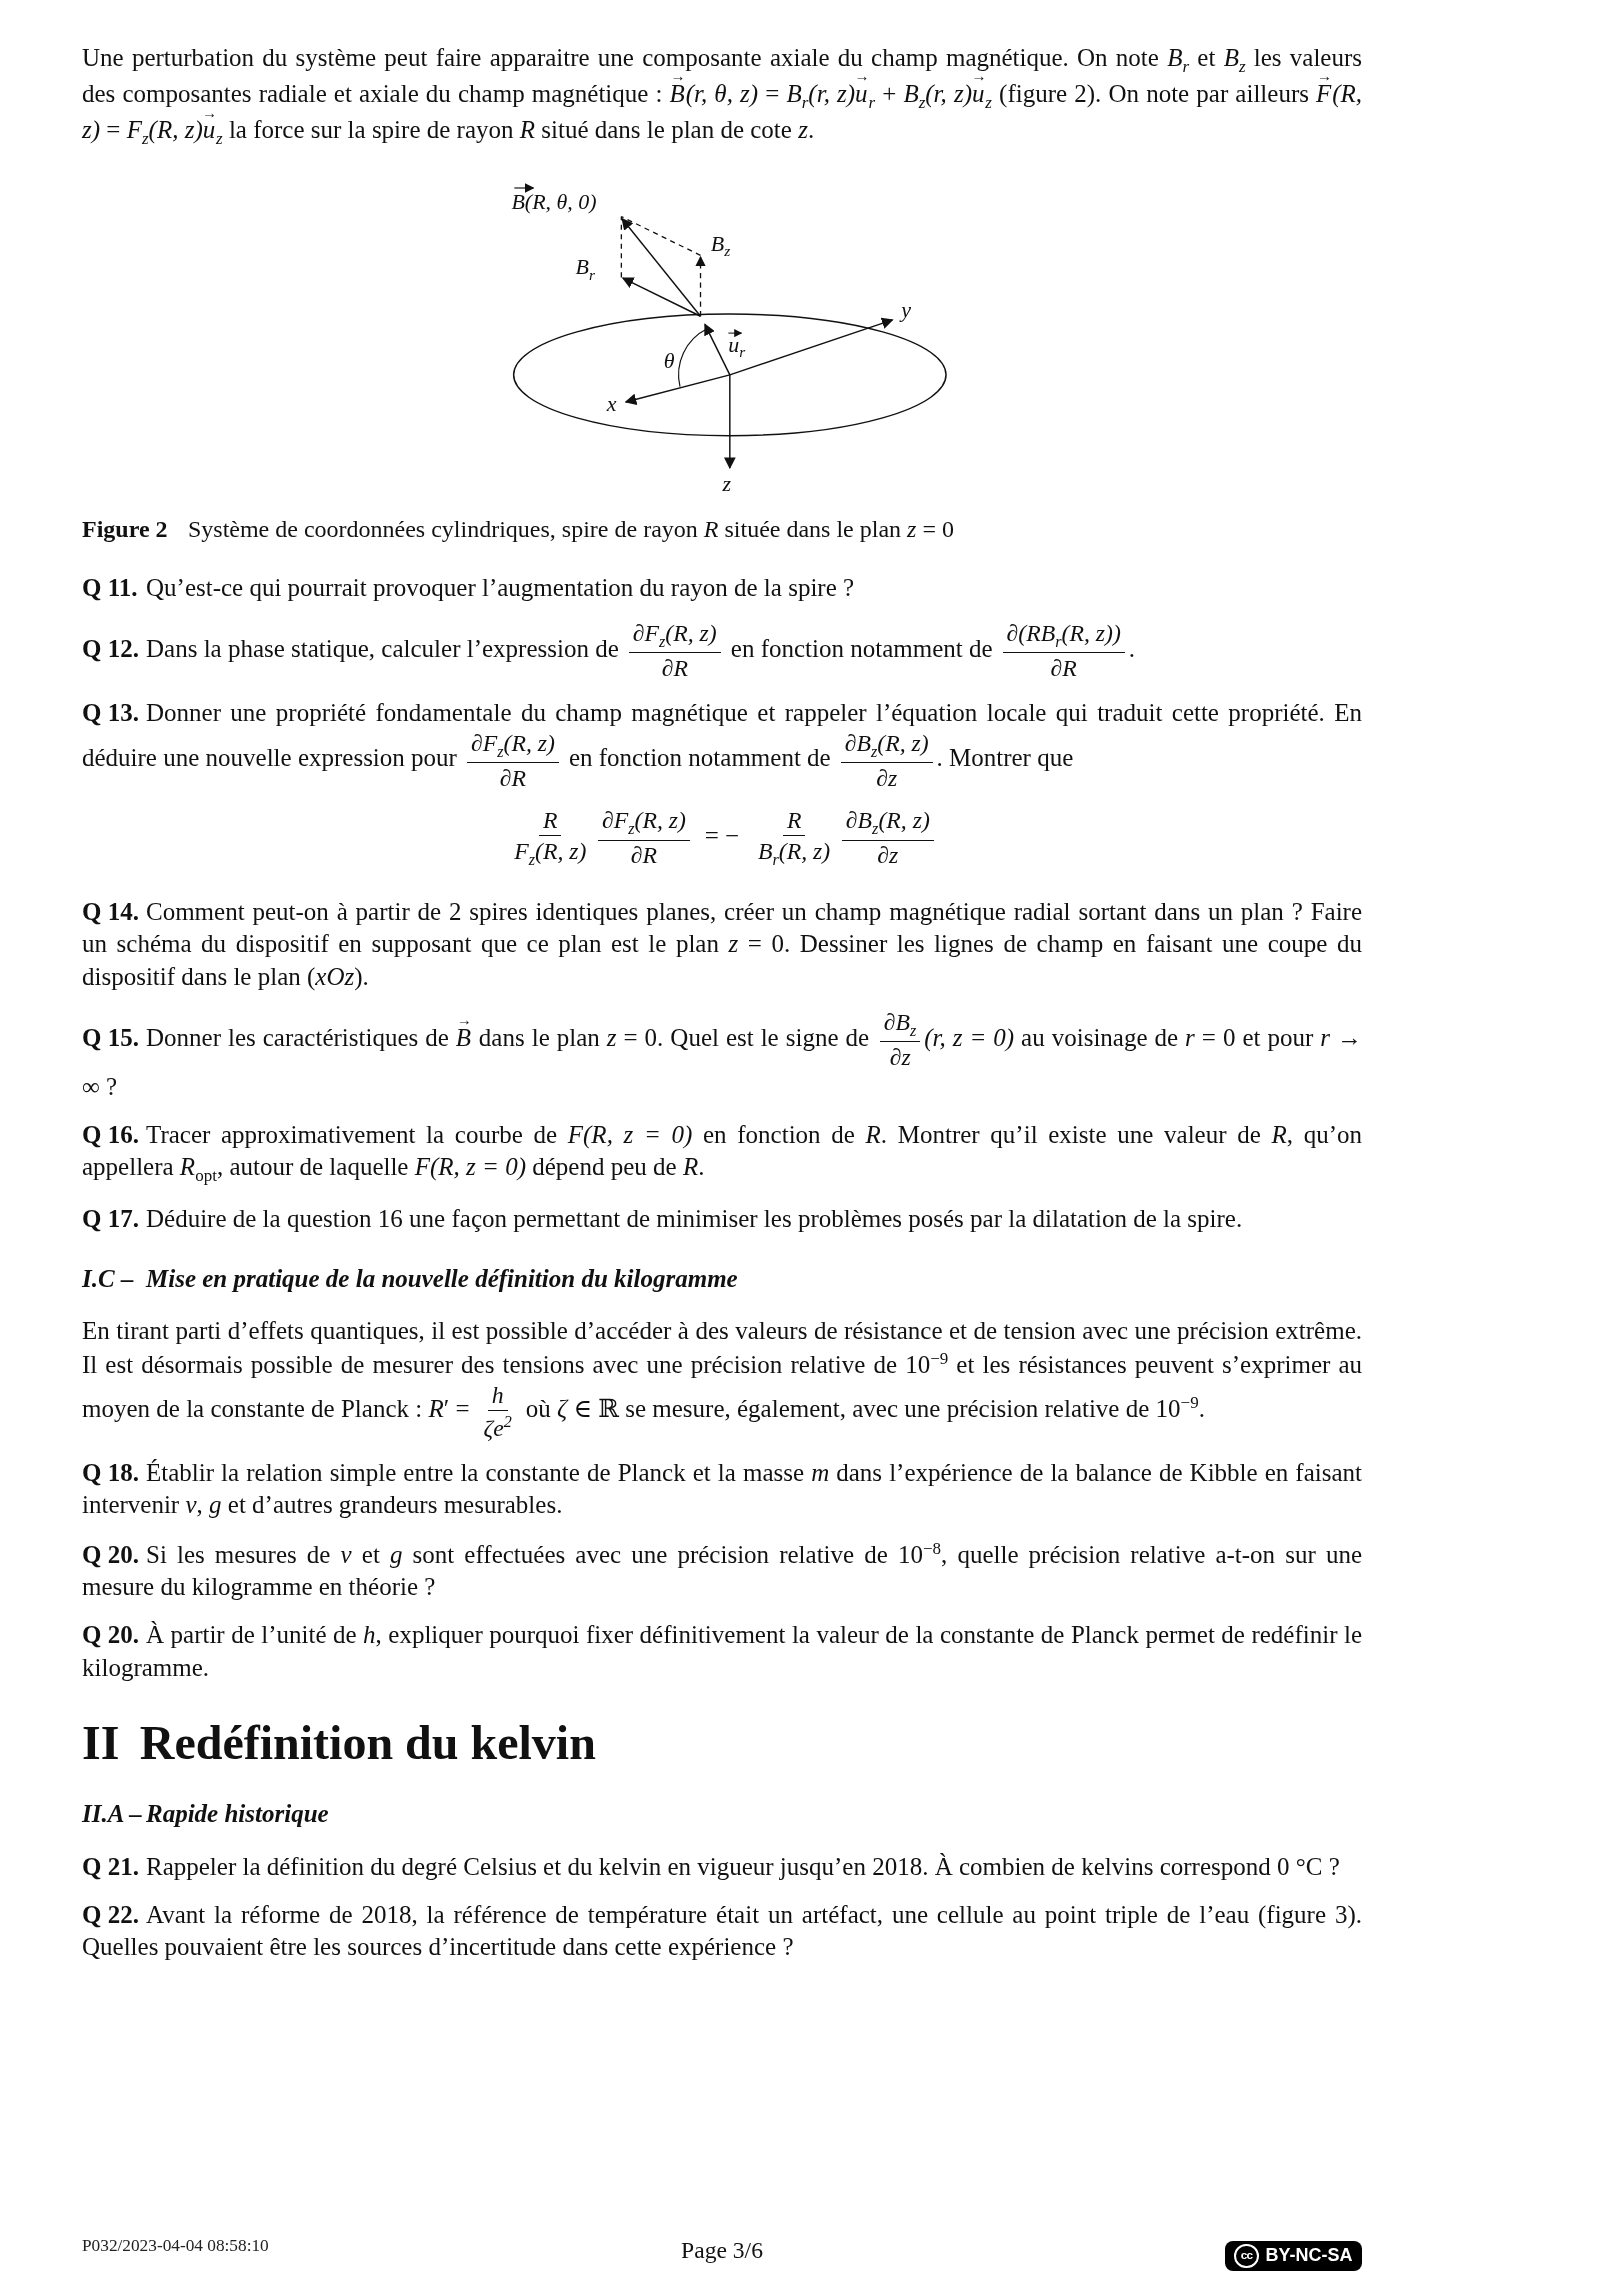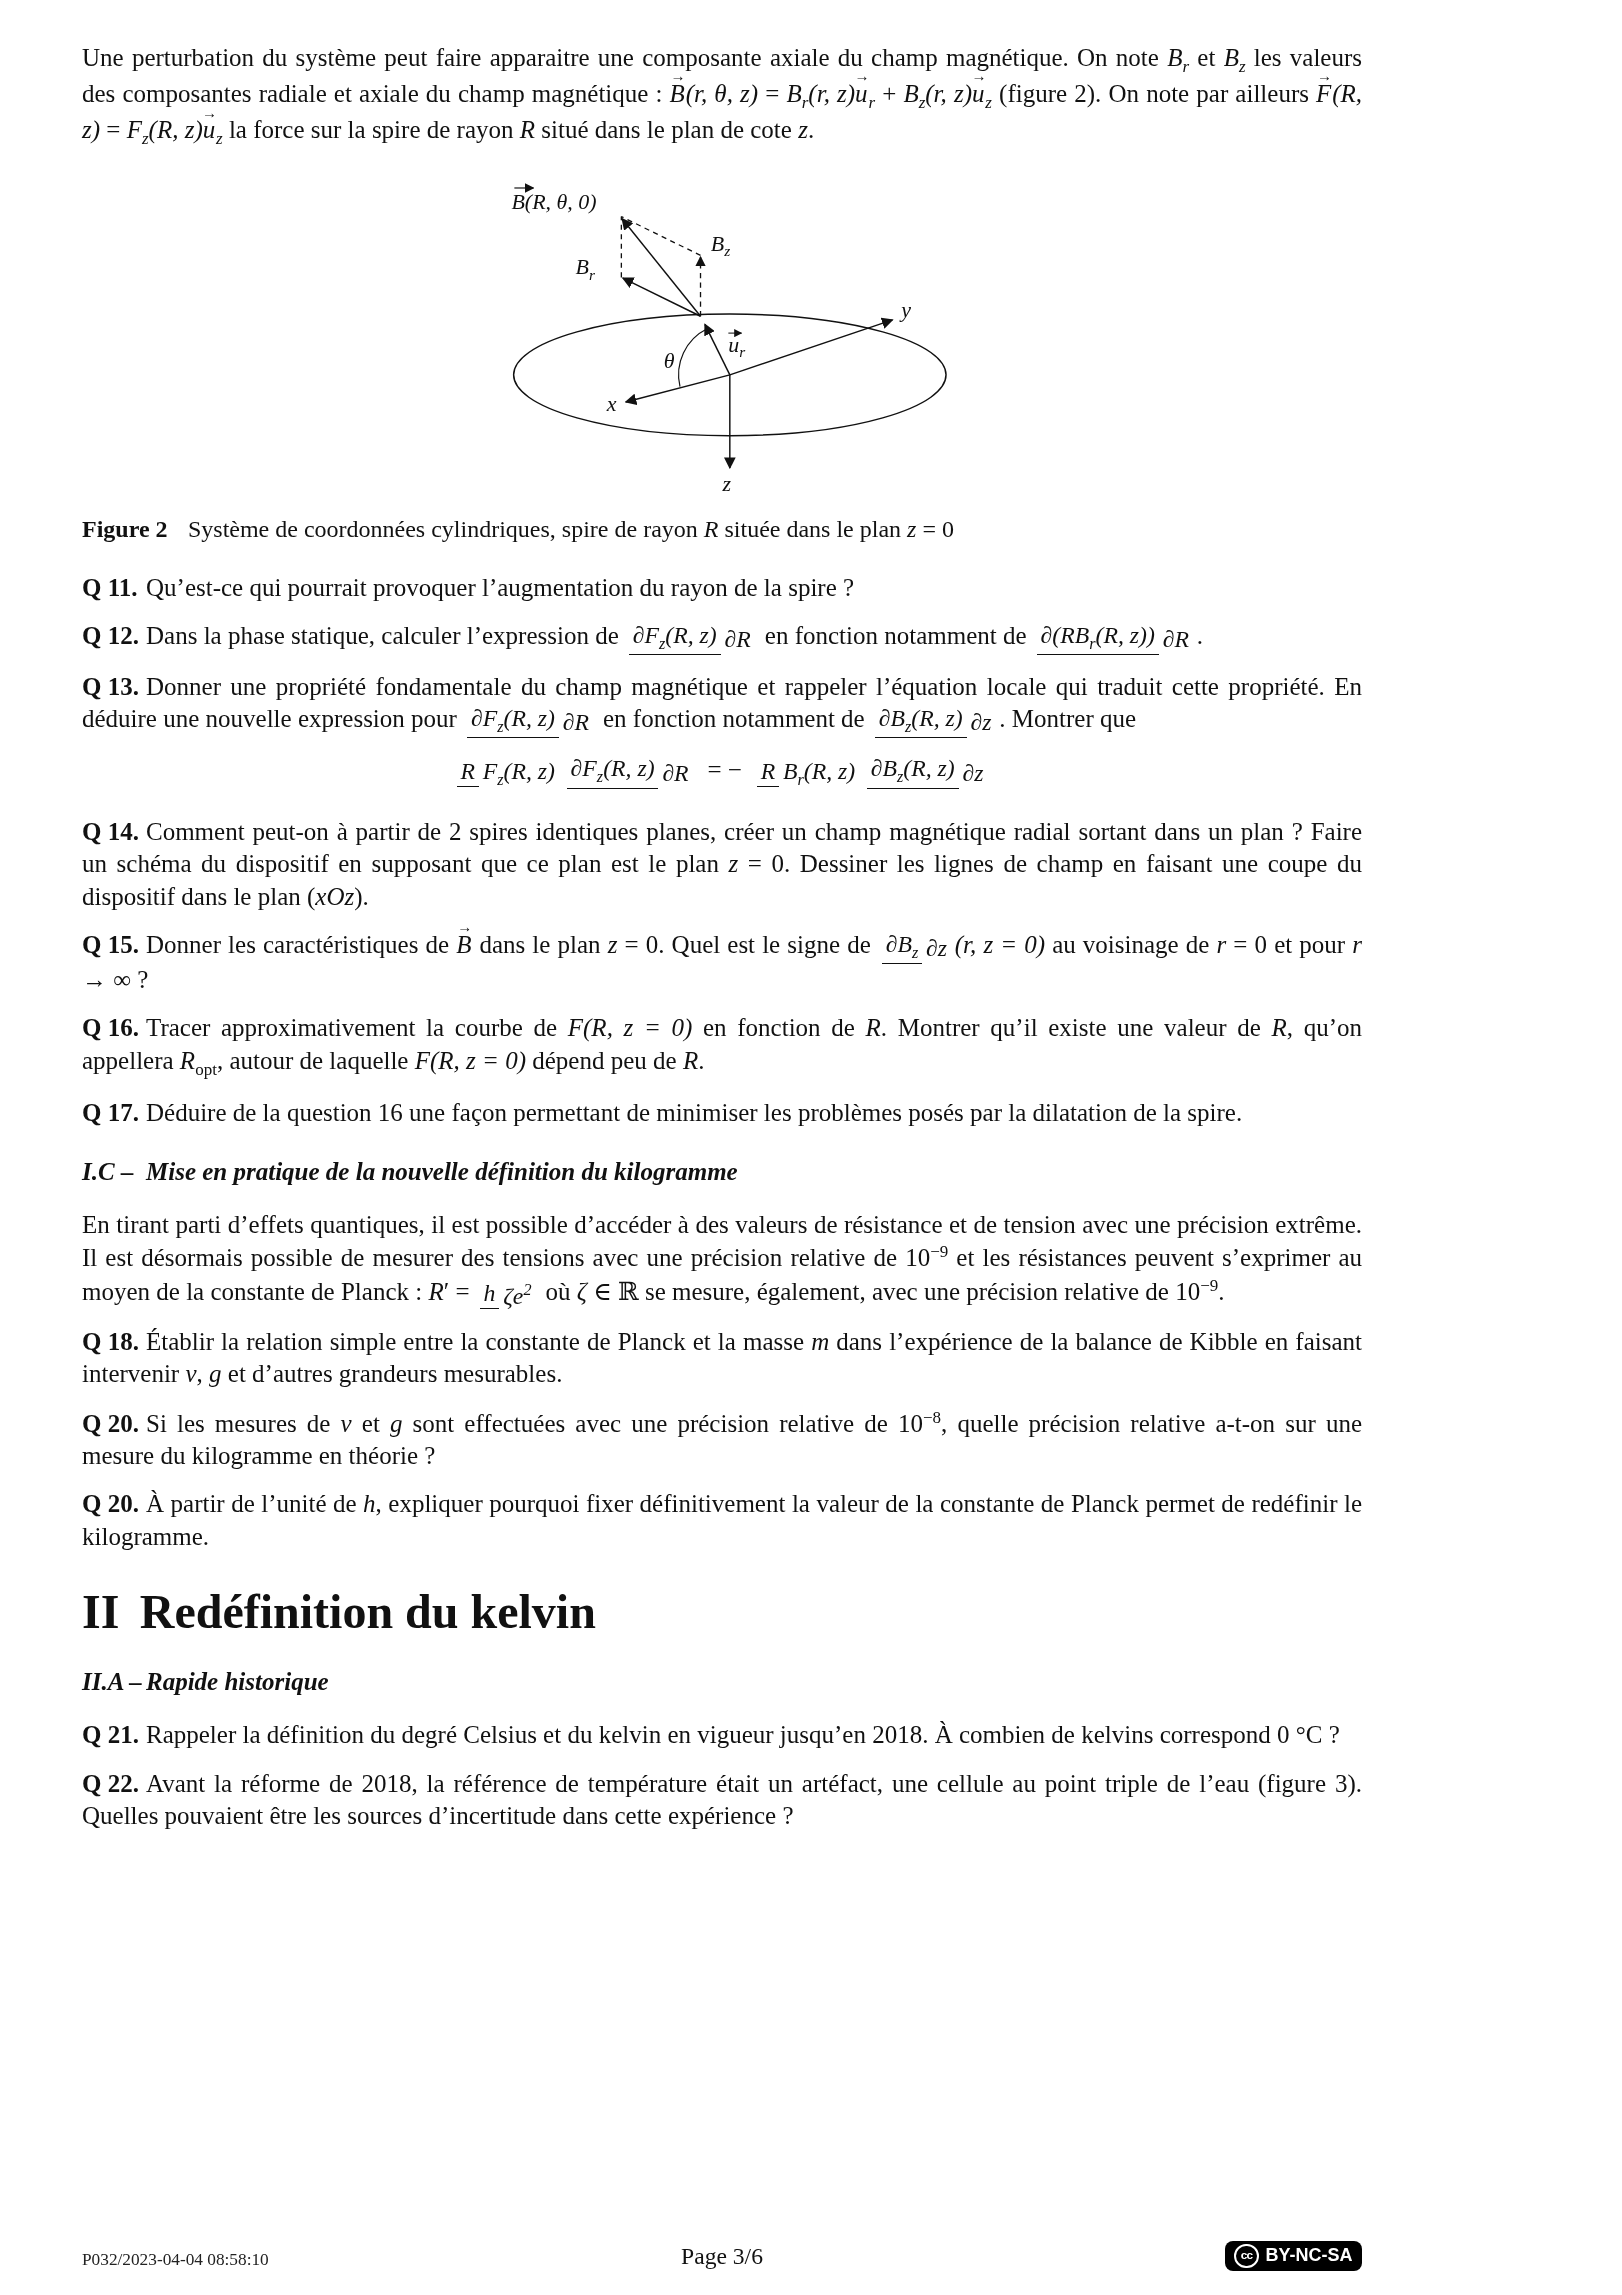--- a/index.html
+++ b/index.html
@@ -22,21 +22,21 @@
   sub{font-size:0.68em;}
   sup{font-size:0.68em;}
   .qnum{
     display:inline-block;
     min-width:64px;
     font-weight:bold;
   }
   
   .frac{
     display:inline-flex;
-    flex-direction:row;
+    flex-direction:column;
     align-items:center;
     vertical-align:middle;
     margin:0 3.9px;
     line-height:1.12;
     font-style:italic;
     font-size:0.95em;
     text-align:center;
   }
   .frac .num{padding:0 3.9px 1.6px 3.9px;border-bottom:1.6px solid #111;}
   .frac .den{padding:1.6px 3.9px 0 3.9px;}
@@ -79,21 +79,21 @@
   }
   .sec-no{margin-right:20.4px;}
   .ssub{font-size:21px;}
   
   .footer{
     position:absolute;
     left:82px;
     right:82px;
     bottom:23.6px;
     display:flex;
-    align-items:flex-end;
+    align-items:flex-start;
   }
   .f-left{flex:1;font-size:17.3px;color:#222;}
   .f-center{flex:1;text-align:center;font-size:23.6px;}
   .f-right{flex:1;text-align:right;}
   .cc-badge{
     display:inline-flex;
     align-items:center;
     gap:7px;
     background:#000;
     color:#fff;

